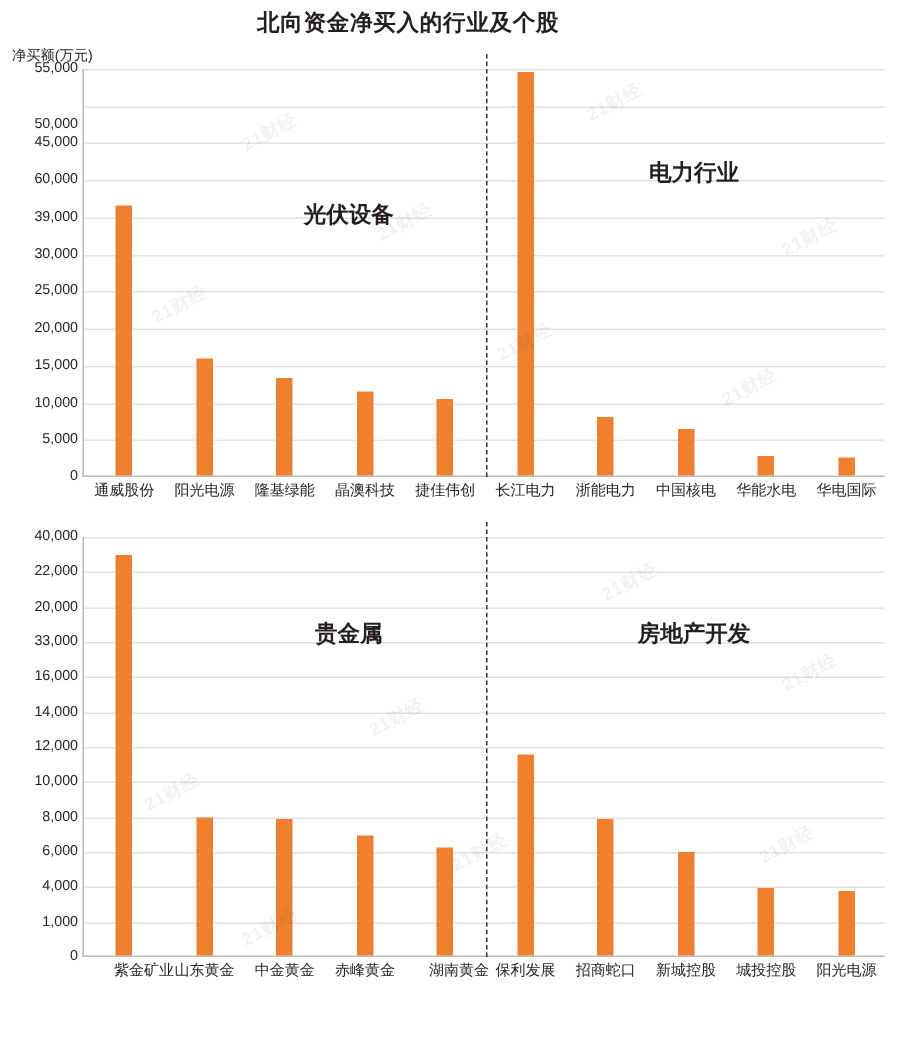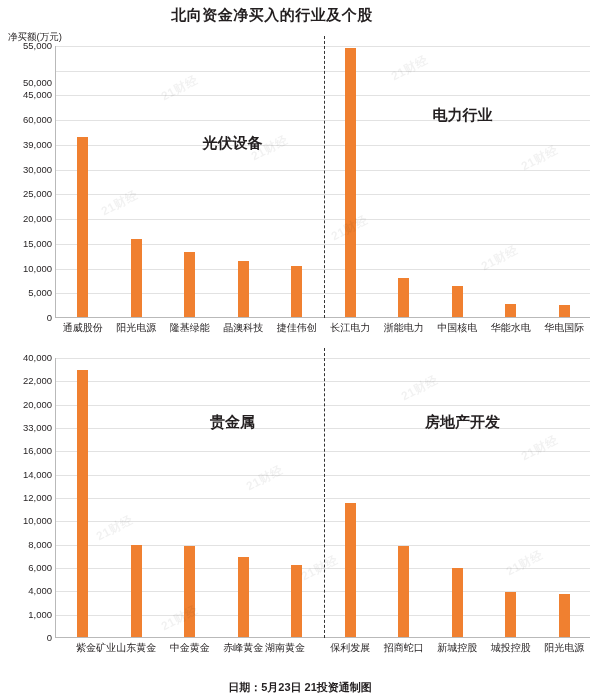--- a/index.html
+++ b/index.html
@@ -191,38 +191,37 @@
         <div class="ytick" style="top: 0px;">40,000</div>
         <div class="bar" style="left: 21.25px; height: 267.167px; background: rgb(240, 128, 48);"></div>
         <div class="xlabel" style="left: 40px;">紫金矿业</div>
         <div class="bar" style="left: 74.75px; height: 91.5833px; background: rgb(240, 128, 48);"></div>
         <div class="xlabel" style="left: 80.25px;">山东黄金</div>
         <div class="bar" style="left: 128.25px; height: 91px; background: rgb(240, 128, 48);"></div>
         <div class="xlabel" style="left: 133.75px;">中金黄金</div>
         <div class="bar" style="left: 181.75px; height: 80.5px; background: rgb(240, 128, 48);"></div>
         <div class="xlabel" style="left: 187.25px;">赤峰黄金</div>
         <div class="bar" style="left: 235.25px; height: 72.3333px; background: rgb(240, 128, 48);"></div>
-        <div class="xlabel" style="left: 229px;">湖南黄金</div>
+        <div class="xlabel" style="left: 250px;">湖南黄金</div>
         <div class="bar" style="left: 288.75px; height: 134.167px; background: rgb(240, 128, 48);"></div>
         <div class="xlabel" style="left: 294.25px;">保利发展</div>
         <div class="bar" style="left: 342.25px; height: 91px; background: rgb(240, 128, 48);"></div>
         <div class="xlabel" style="left: 347.75px;">招商蛇口</div>
         <div class="bar" style="left: 395.75px; height: 69.4167px; background: rgb(240, 128, 48);"></div>
         <div class="xlabel" style="left: 401.25px;">新城控股</div>
         <div class="bar" style="left: 449.25px; height: 45.5px; background: rgb(240, 128, 48);"></div>
         <div class="xlabel" style="left: 454.75px;">城投控股</div>
         <div class="bar" style="left: 502.75px; height: 43.1667px; background: rgb(240, 128, 48);"></div>
         <div class="xlabel" style="left: 508.25px;">阳光电源</div>
         <div class="divider" style="left: 267.5px; top: -10px; height: 290px;"></div>
         <div class="group-label" style="left: 176.55px; top: 55px;">贵金属</div>
         <div class="group-label" style="left: 406.6px; top: 55px;">房地产开发</div>
       </div>
     </div>
 
-  <div class="footer">日期：5月23日 21投资通制图</div>
 <div class="wm" style="left: 100px; top: 195px;">21财经</div>
     <div class="wm" style="left: 250px; top: 140px;">21财经</div>
     <div class="wm" style="left: 390px; top: 60px;">21财经</div>
     <div class="wm" style="left: 480px; top: 250px;">21财经</div>
     <div class="wm" style="left: 160px; top: 80px;">21财经</div>
     <div class="wm" style="left: 330px; top: 220px;">21财经</div>
     <div class="wm" style="left: 520px; top: 150px;">21财经</div>
     <div class="wm" style="left: 95px; top: 520px;">21财经</div>
     <div class="wm" style="left: 245px; top: 470px;">21财经</div>
     <div class="wm" style="left: 400px; top: 380px;">21财经</div>

